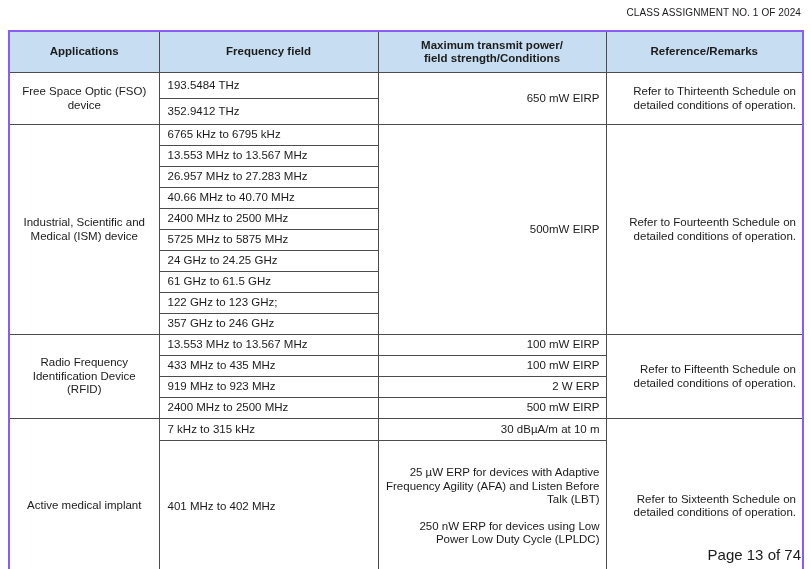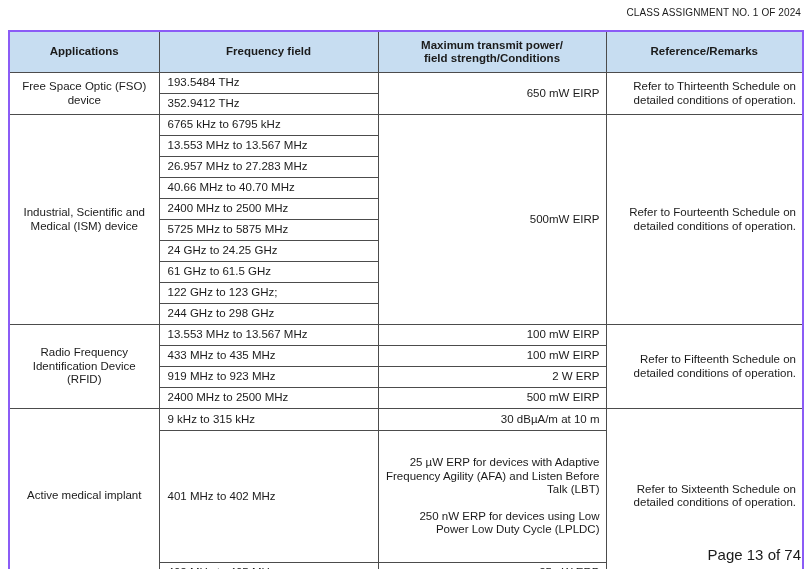--- a/index.html
+++ b/index.html
@@ -39,21 +39,21 @@
     vertical-align:middle;
     overflow:hidden;
   }
   .freq-table th {
     background:#c7ddf1;
     font-weight:bold;
     text-align:center;
     height:36px;
     padding:2px 4px;
   }
-  td.app   { text-align:center; padding:4px 6px; }
+  td.app   { text-align:center; padding:12px 6px; }
   td.band  { text-align:left;   padding:2px 8px; }
   td.power { text-align:right; padding:2px 6px; }
   td.ref   { text-align:right;   padding:2px 6px; }
   tr.r-std  { height:21px; }
   tr.r-med  { height:22px; }
   .power-part + .power-part { margin-top:13px; }
   td.power-multi { padding:25px 6px; }
 </style>
 </head>
 <body>
@@ -114,21 +114,21 @@
     <tr class="r-std">
         <td class="band">24 GHz to 24.25 GHz</td>
       </tr>
     <tr class="r-std">
         <td class="band">61 GHz to 61.5 GHz</td>
       </tr>
     <tr class="r-std">
         <td class="band">122 GHz to 123 GHz;</td>
       </tr>
     <tr class="r-std">
-        <td class="band">244 GHz to 298 GHz</td>
+        <td class="band">357 GHz to 246 GHz</td>
       </tr>
 
     <tr class="r-std">
       <td class="app" rowspan="4">Radio Frequency Identification Device (RFID)</td>
       <td class="band">13.553 MHz to 13.567 MHz</td>
       <td class="power">100 mW EIRP</td>
       <td class="ref" rowspan="4">Refer to Fifteenth Schedule on detailed conditions of operation.</td>
     </tr>
     <tr class="r-std">
       <td class="band">433 MHz to 435 MHz</td>
@@ -138,21 +138,21 @@
       <td class="band">919 MHz to 923 MHz</td>
       <td class="power">2 W ERP</td>
     </tr>
     <tr class="r-std">
       <td class="band">2400 MHz to 2500 MHz</td>
       <td class="power">500 mW EIRP</td>
     </tr>
 
     <tr class="r-med">
       <td class="app" rowspan="3">Active medical implant</td>
-      <td class="band">9 kHz to 315 kHz</td>
+      <td class="band">7 kHz to 315 kHz</td>
       <td class="power">30 dBµA/m at 10 m</td>
       <td class="ref" rowspan="3">Refer to Sixteenth Schedule on detailed conditions of operation.</td>
     </tr>
     <tr>
       <td class="band">401 MHz to 402 MHz</td>
       <td class="power power-multi">
         <div class="power-part">25 µW ERP for devices with Adaptive Frequency Agility (AFA) and Listen Before Talk (LBT)</div>
         <div class="power-part">250 nW ERP for devices using Low Power Low Duty Cycle (LPLDC)</div>
       </td>
     </tr>

